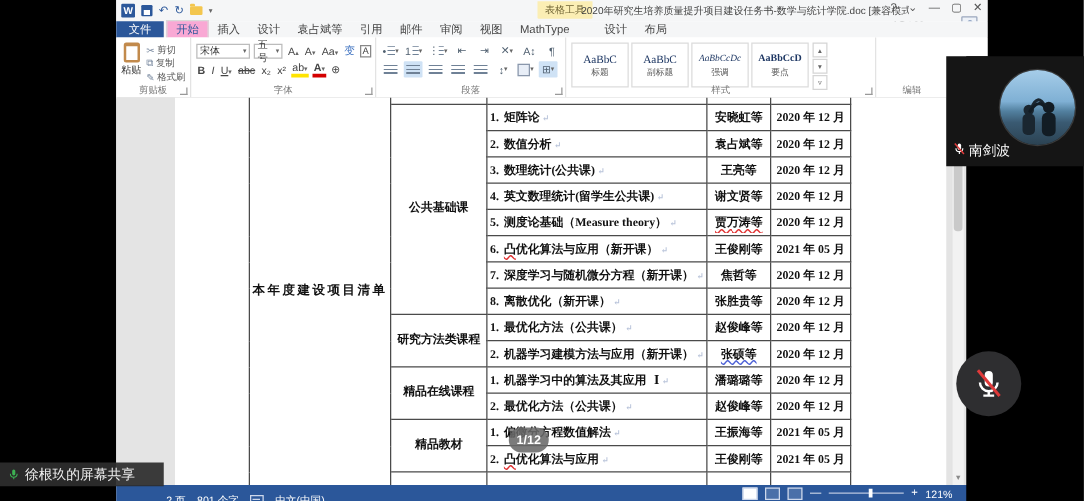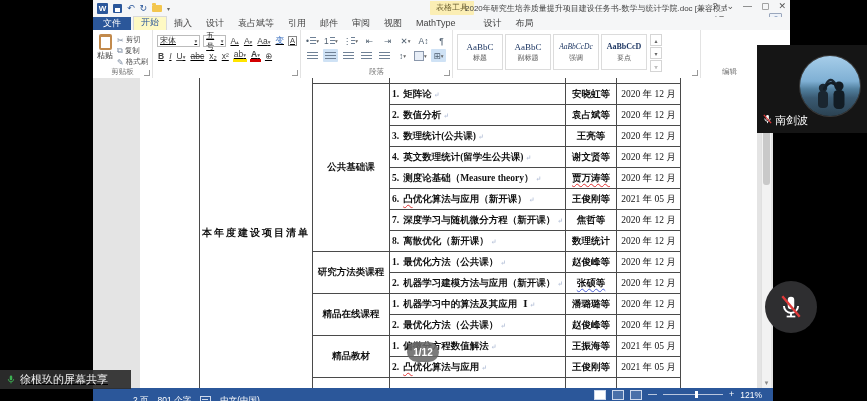--- a/index.html
+++ b/index.html
@@ -29,36 +29,36 @@
   .winbtns{position:absolute;right:4px;top:1px;display:flex;gap:9px;font-size:9px;color:#555;}
   .winbtns span{cursor:default;}
   .account{position:absolute;right:8px;top:13px;display:flex;align-items:center;gap:4px;font-size:8.5px;color:#333;}
   .person{width:11px;height:11px;border:1px solid #9aa7bd;border-radius:1px;position:relative;background:#eef2f8;}
   .person::before{content:"";position:absolute;left:3.5px;top:1.5px;width:4px;height:4px;border-radius:50%;background:#8fa3c2;}
   .person::after{content:"";position:absolute;left:1.5px;top:6px;width:8px;height:4px;border-radius:4px 4px 0 0;background:#8fa3c2;}
   
   .tabrow{position:absolute;left:0;top:17px;width:100%;height:13px;background:#f5f6f7;display:flex;align-items:flex-end;}
   .tab{font-size:9px;color:#444;padding:1px 7px 2px 7px;line-height:10px;white-space:nowrap;}
   .tab.file{background:#2b579a;color:#fff;margin-right:2px;padding:1px 10px 2px 10px;}
-  .tab.sel{background:#fef9c3;color:#2b579a;border:1px solid #d9d9d9;border-bottom:none;font-family:Liberation Mono, monospace;}
+  .tab.sel{background:#f9a8d4;color:#2b579a;border:1px solid #d9d9d9;border-bottom:none;}
   .tab-gap{width:14px;}
   
   .ribbon{position:absolute;left:0;top:30px;width:100%;height:48px;background:#fff;border-bottom:1px solid #d4d4d4;display:flex;}
   .grp{position:relative;height:100%;border-right:1px solid #e3e3e3;box-sizing:border-box;padding:3px 3px 0 4px;}
   .grp-label{position:absolute;bottom:1px;left:0;width:100%;text-align:center;font-size:7.5px;color:#777;}
   .dlg{position:absolute;right:2px;bottom:2px;width:5px;height:5px;border-right:1px solid #999;border-bottom:1px solid #999;}
   .g-clip{width:60px;}
   .paste-big{display:inline-flex;flex-direction:column;align-items:center;font-size:8px;color:#333;margin-top:1px;}
   .clipb{width:13px;height:16px;background:#c28a4c;border-radius:2px;position:relative;}
   .clipb::after{content:"";position:absolute;left:2px;top:3px;width:9px;height:11px;background:#fff;}
   .clip-mini{display:flex;flex-direction:column;gap:1px;margin-left:4px;margin-top:2px;}
   .mini{font-size:7.5px;color:#555;white-space:nowrap;display:flex;align-items:center;gap:2px;}
   .mini .mi{color:#7a8aa0;font-size:8px;}
   .clip-wrap{display:flex;}
-  .g-font{width:148px;text-decoration:underline;}
+  .g-font{width:148px;}
   .combo{display:inline-flex;align-items:center;justify-content:space-between;border:1px solid #bcbcbc;
     background:#fff;font-size:8px;color:#333;height:12px;padding:0 2px;box-sizing:border-box;}
   .f-row{display:flex;align-items:center;gap:3px;height:15px;}
   .tg{font-size:8.5px;color:#444;padding:0 1px;}
   .tg b{font-weight:bold;}
   .arr{font-size:5.5px;color:#666;}
   .hl{border-bottom:3px solid #ffe400;}
   .fc{border-bottom:3px solid #d40000;}
   .g-para{width:152px;}
   .pic{display:inline-flex;align-items:center;justify-content:center;height:13px;min-width:13px;
@@ -91,21 +91,21 @@
   table.ptable td{border:1px solid #4a4a4a;padding:0 2px;overflow:hidden;white-space:nowrap;}
   tr.partial-top td{border-top:none;height:5px;}
   tr.partial-bot td{border-bottom:none;height:10px;}
   tr.datarow{height:21px;}
   td.colA{white-space:normal;font-weight:bold;font-size:10px;text-align:left;padding:0 6px;line-height:15px;letter-spacing:2px;}
   td.colB{font-weight:bold;font-size:9.5px;text-align:center;white-space:normal;line-height:11px;}
   td.colC{font-size:9.5px;font-weight:600;padding-left:5px;}
   td.colC .num{margin-right:4px;}
   td.colC::after{content:"↵";color:#b9c4da;font-size:7px;margin-left:2px;}
   td.colD{font-size:9.5px;font-weight:600;text-align:center;}
-  td.colE{font-size:9.5px;font-weight:400;text-align:center;margin-top:32px;}
+  td.colE{font-size:9.5px;font-weight:700;text-align:center;margin-top:32px;}
   .wavy-red{text-decoration:underline wavy #e03131 1px;text-underline-offset:2px;}
   .wavy-blue{text-decoration:underline wavy #4d61d6 1px;text-underline-offset:2px;}
   .ibeam{display:inline-block;margin-left:6px;font-family:"Liberation Serif",serif;font-size:11px;color:#111;}
   .pagebadge{position:absolute;left:314px;top:264px;width:32px;height:20px;border-radius:10px;
     background:rgba(105,105,105,0.88);color:#fff;font-size:10px;font-weight:bold;
     display:flex;align-items:center;justify-content:center;z-index:5;}
   
   .vscroll{position:absolute;right:19px;top:0;width:9px;height:310px;background:#f2f2f2;border-left:1px solid #e0e0e0;}
   .vscroll .up,.vscroll .dn{position:absolute;left:0;width:9px;height:9px;color:#8a8a8a;font-size:6px;text-align:center;line-height:9px;}
   .vscroll .up{top:0;} .vscroll .dn{bottom:0;}
@@ -125,21 +125,21 @@
   .right-cover{position:absolute;left:773px;top:45px;width:94px;height:356px;background:#000;}
   .video-thumb{position:absolute;left:757px;top:45px;width:110px;height:88px;background:#151515;z-index:10;}
   .avatar{position:absolute;left:43px;top:11px;width:60px;height:60px;border-radius:50%;overflow:hidden;
     background:linear-gradient(180deg,#a6cde9 0%,#7fb0d4 42%,#52809f 55%,#3a5a72 70%,#2b4252 100%);
     box-shadow:0 0 0 1px #3a3a3a;}
   .vt-name{position:absolute;left:5px;bottom:5px;display:flex;align-items:flex-start;gap:2px;
     color:#fff;font-size:11px;}
   .mute-btn{position:absolute;left:765px;top:281px;width:52px;height:52px;border-radius:50%;
     background:#2e2e30;z-index:11;display:flex;align-items:center;justify-content:center;}
   .share-badge{position:absolute;left:0;top:370px;width:131px;height:19px;background:rgba(45,45,45,0.93);
-    z-index:12;display:flex;align-items:center;gap:4px;padding-left:6px;box-sizing:border-box;text-decoration:underline;}
+    z-index:12;display:flex;align-items:center;gap:4px;padding-left:6px;box-sizing:border-box;}
   .share-badge span{color:#f0f0f0;font-size:11px;white-space:nowrap;}
 </style>
 </head>
 <body>
 
 <div class="win">
 
   <div class="titlebar">
     <div class="qat">
       <span class="wicon">W</span>
@@ -227,20 +227,21 @@
         <span class="tg"><b>B</b></span>
         <span class="tg"><i>I</i></span>
         <span class="tg"><u>U</u><span class="arr">▾</span></span>
         <span class="tg"><s>abc</s></span>
         <span class="tg">x₂</span>
         <span class="tg">x²</span>
         <span class="tg hl"><span>ab</span><span class="arr">▾</span></span>
         <span class="tg fc"><b>A</b><span class="arr">▾</span></span>
         <span class="tg">⊕</span>
       </div>
+      <div class="grp-label">字体</div>
       <span class="dlg"></span>
     </div>
 
     <div class="grp g-para">
       <div class="f-row">
         <span class="pic">•<span class="lines" style="width:7px;margin-left:1px;"></span><span class="arr">▾</span></span>
         <span class="pic">1<span class="lines" style="width:7px;margin-left:1px;"></span><span class="arr">▾</span></span>
         <span class="pic">⋮<span class="lines" style="width:6px;"></span><span class="arr">▾</span></span>
         <span class="pic">⇤</span>
         <span class="pic">⇥</span>
@@ -292,20 +293,21 @@
         <div class="stylebox">
           <span class="st-sample strong">AaBbCcD</span>
           <span class="st-name">要点</span>
         </div>
         <div class="st-scroll">
           <span>▴</span>
           <span>▾</span>
           <span>▿</span>
         </div>
       </div>
+      <div class="grp-label">样式</div>
       <span class="dlg"></span>
     </div>
 
     <div class="grp g-edit">
       <div class="grp-label">编辑</div>
     </div>
   </div>
 
   <div class="docarea">
     <div class="page">
@@ -356,21 +358,21 @@
               <td class="colD">王俊刚等</td>
               <td class="colE">2021 年 05 月</td>
             </tr>
             <tr class="datarow">
               <td class="colC"><span class="num">7.</span>深度学习与随机微分方程（新开课）</td>
               <td class="colD">焦哲等</td>
               <td class="colE">2020 年 12 月</td>
             </tr>
             <tr class="datarow">
               <td class="colC"><span class="num">8.</span>离散优化（新开课）</td>
-              <td class="colD">数理统计</td>
+              <td class="colD">张胜贵等</td>
               <td class="colE">2020 年 12 月</td>
             </tr>
             <tr class="datarow">
               <td class="colB" rowspan="2">研究方法类课程</td>
               <td class="colC"><span class="num">1.</span>最优化方法（公共课）</td>
               <td class="colD">赵俊峰等</td>
               <td class="colE">2020 年 12 月</td>
             </tr>
             <tr class="datarow">
               <td class="colC"><span class="num">2.</span>机器学习建模方法与应用（新开课）</td>

